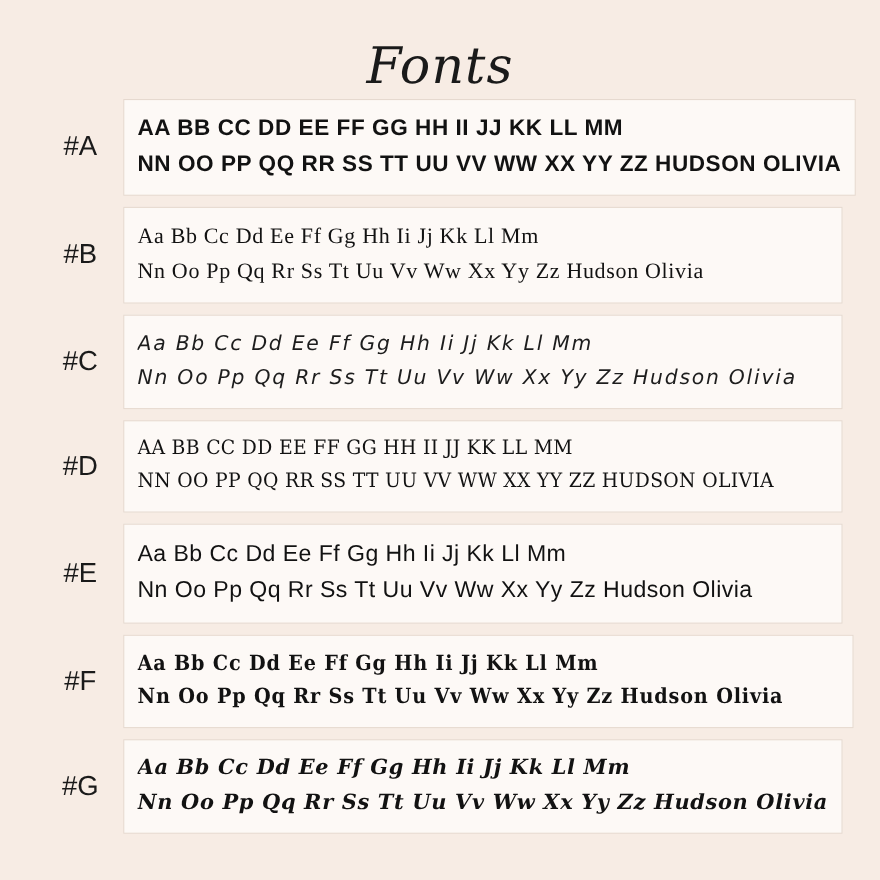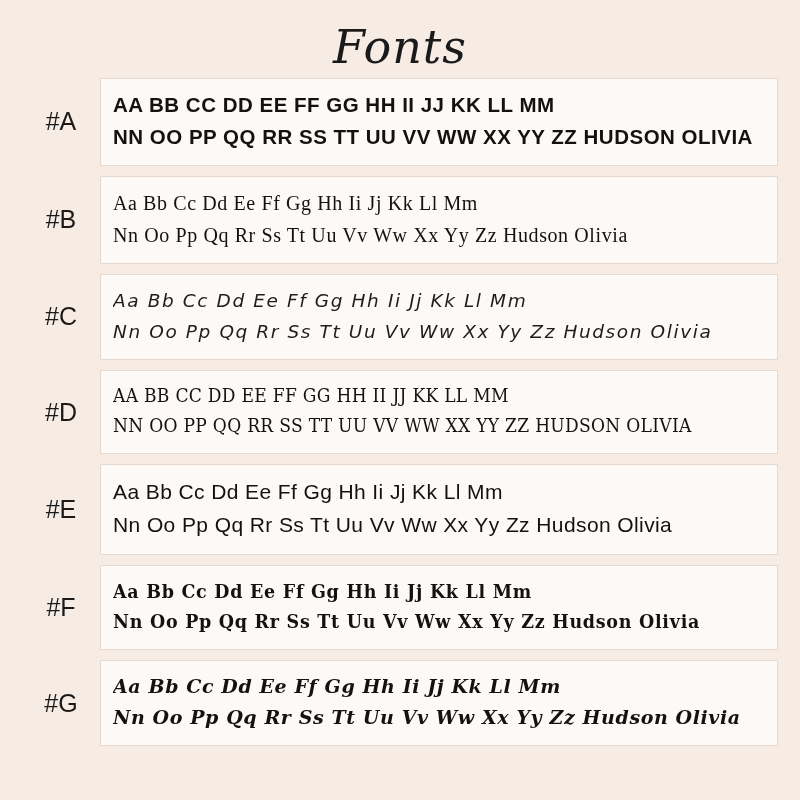--- a/index.html
+++ b/index.html
@@ -11,21 +11,21 @@
     height: 800px;
     background: #f7ece4;
     font-family: "Liberation Sans", sans-serif;
     overflow: hidden;
   }
   .page {
     position: relative;
     width: 800px;
     height: 800px;
     box-sizing: border-box;
-    padding: 0;
+    padding: 12px;
   }
   .title {
     text-align: center;
     font-family: "DejaVu Serif", serif;
     font-style: italic;
     font-weight: 400;
     font-size: 46px;
     color: #1a1a1a;
     letter-spacing: 1px;
     padding-top: 22px;

